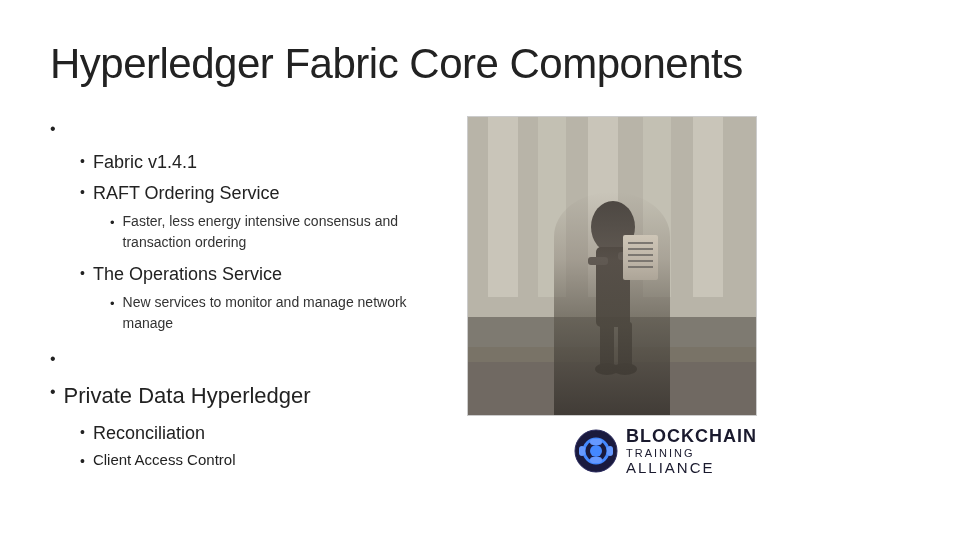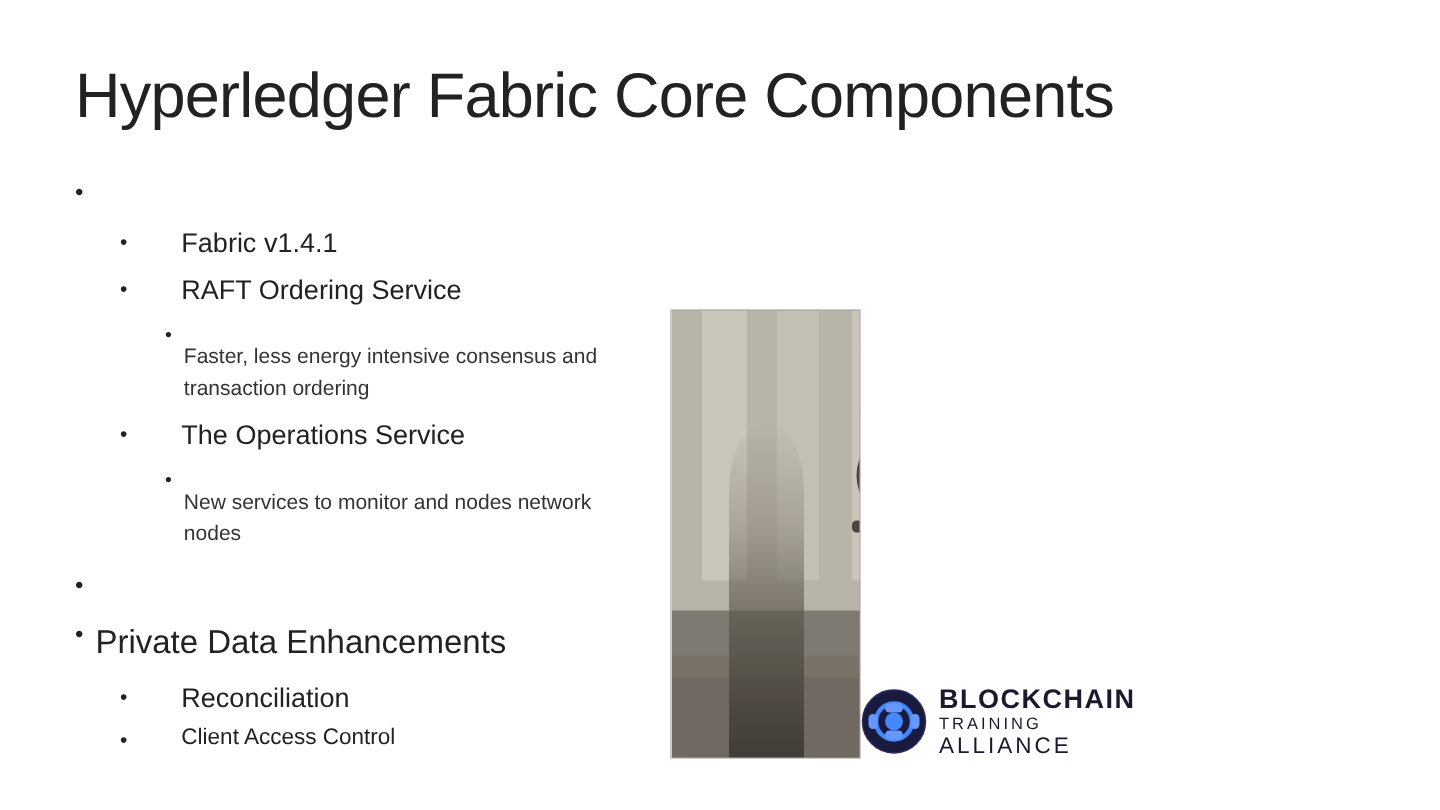--- a/index.html
+++ b/index.html
@@ -67,53 +67,51 @@
 
     .bullet-l2 .bullet-dot {
       margin-right: 8px;
       font-size: 14px;
       margin-top: 2px;
     }
 
     .bullet-l2 .text {
       font-size: 18px;
       font-weight: 400;
-      margin-left: 28px;
     }
 
     .bullet-l3 {
       display: flex;
       align-items: flex-start;
       margin-left: 60px;
       margin-bottom: 3px;
     }
 
     .bullet-l3 .bullet-dot {
       margin-right: 8px;
       font-size: 13px;
       margin-top: 2px;
     }
 
     .bullet-l3 .text {
       font-size: 14px;
       font-weight: 400;
       color: #333;
-      margin-top: 16px;
     }
 
     .mb-4 { margin-bottom: 4px; }
     .mb-8 { margin-bottom: 8px; }
     .mb-12 { margin-bottom: 12px; }
     .mb-2 { margin-bottom: 2px; }
 
     .image-area {
       width: 310px;
       flex-shrink: 0;
       display: flex;
-      flex-direction: row;
+      flex-direction: column;
       align-items: flex-end;
       justify-content: flex-start;
       padding-top: 0px;
     }
 
     .photo-placeholder {
       width: 290px;
       height: 300px;
       background: #888;
       position: relative;
@@ -243,30 +241,30 @@
         <span class="text">Faster, less energy intensive consensus and transaction ordering</span>
       </div>
 
       <div class="bullet-l2 mb-4">
         <span class="bullet-dot">•</span>
         <span class="text bold-text">The Operations Service</span>
       </div>
 
       <div class="bullet-l3 mb-12">
         <span class="bullet-dot">•</span>
-        <span class="text">New services to monitor and nodes network nodes</span>
+        <span class="text">New services to monitor and manage network manage</span>
       </div>
 
       <div class="bullet-l1 mb-8">
         <span class="bullet-dot">•</span>
       </div>
 
       <div class="bullet-l1 mb-8">
         <span class="bullet-dot">•</span>
-        <span class="text">Private Data Enhancements</span>
+        <span class="text">Private Data Hyperledger</span>
       </div>
 
       <div class="bullet-l2 mb-2">
         <span class="bullet-dot">•</span>
         <span class="text" style="font-size:18px;">Reconciliation</span>
       </div>
 
       <div class="bullet-l2 mb-2">
         <span class="bullet-dot">•</span>
         <span class="text" style="font-size:15px;">Client Access Control</span>

